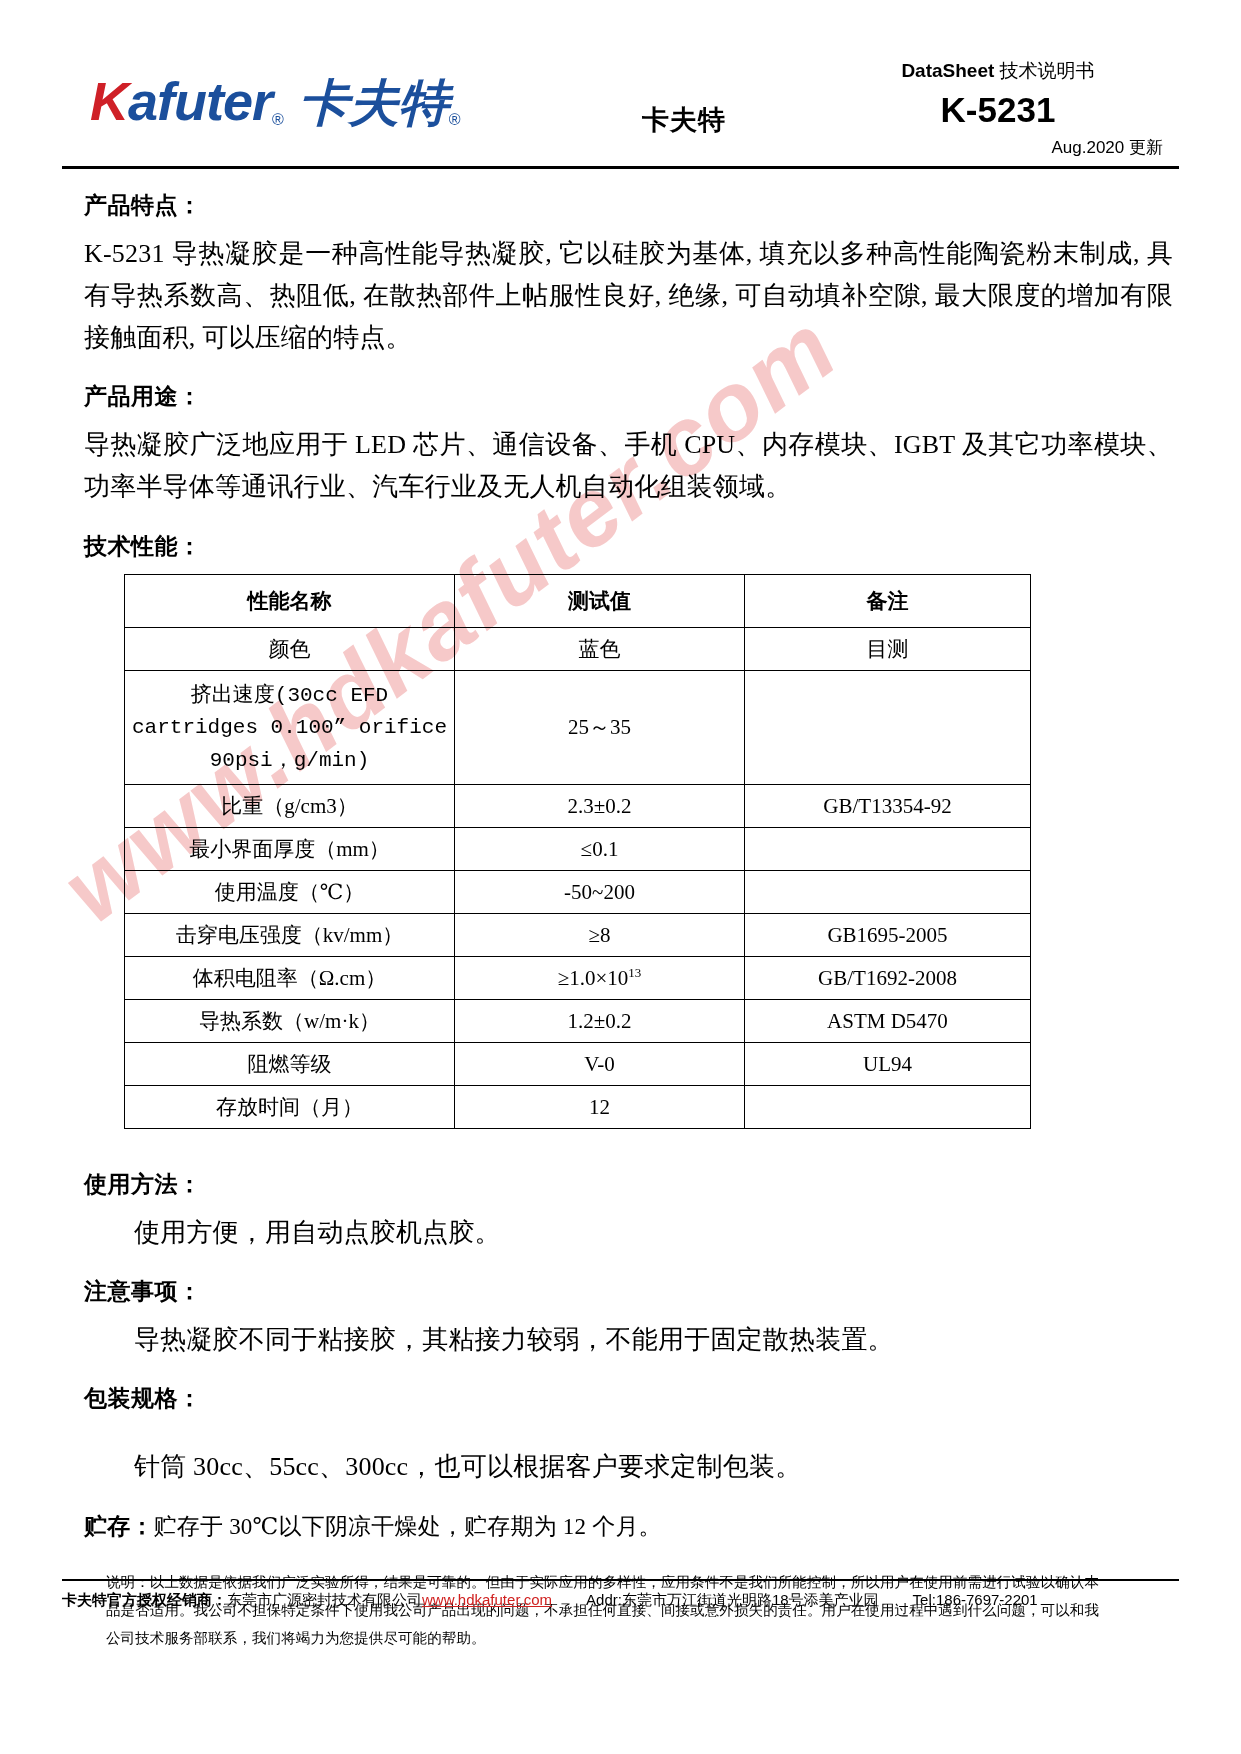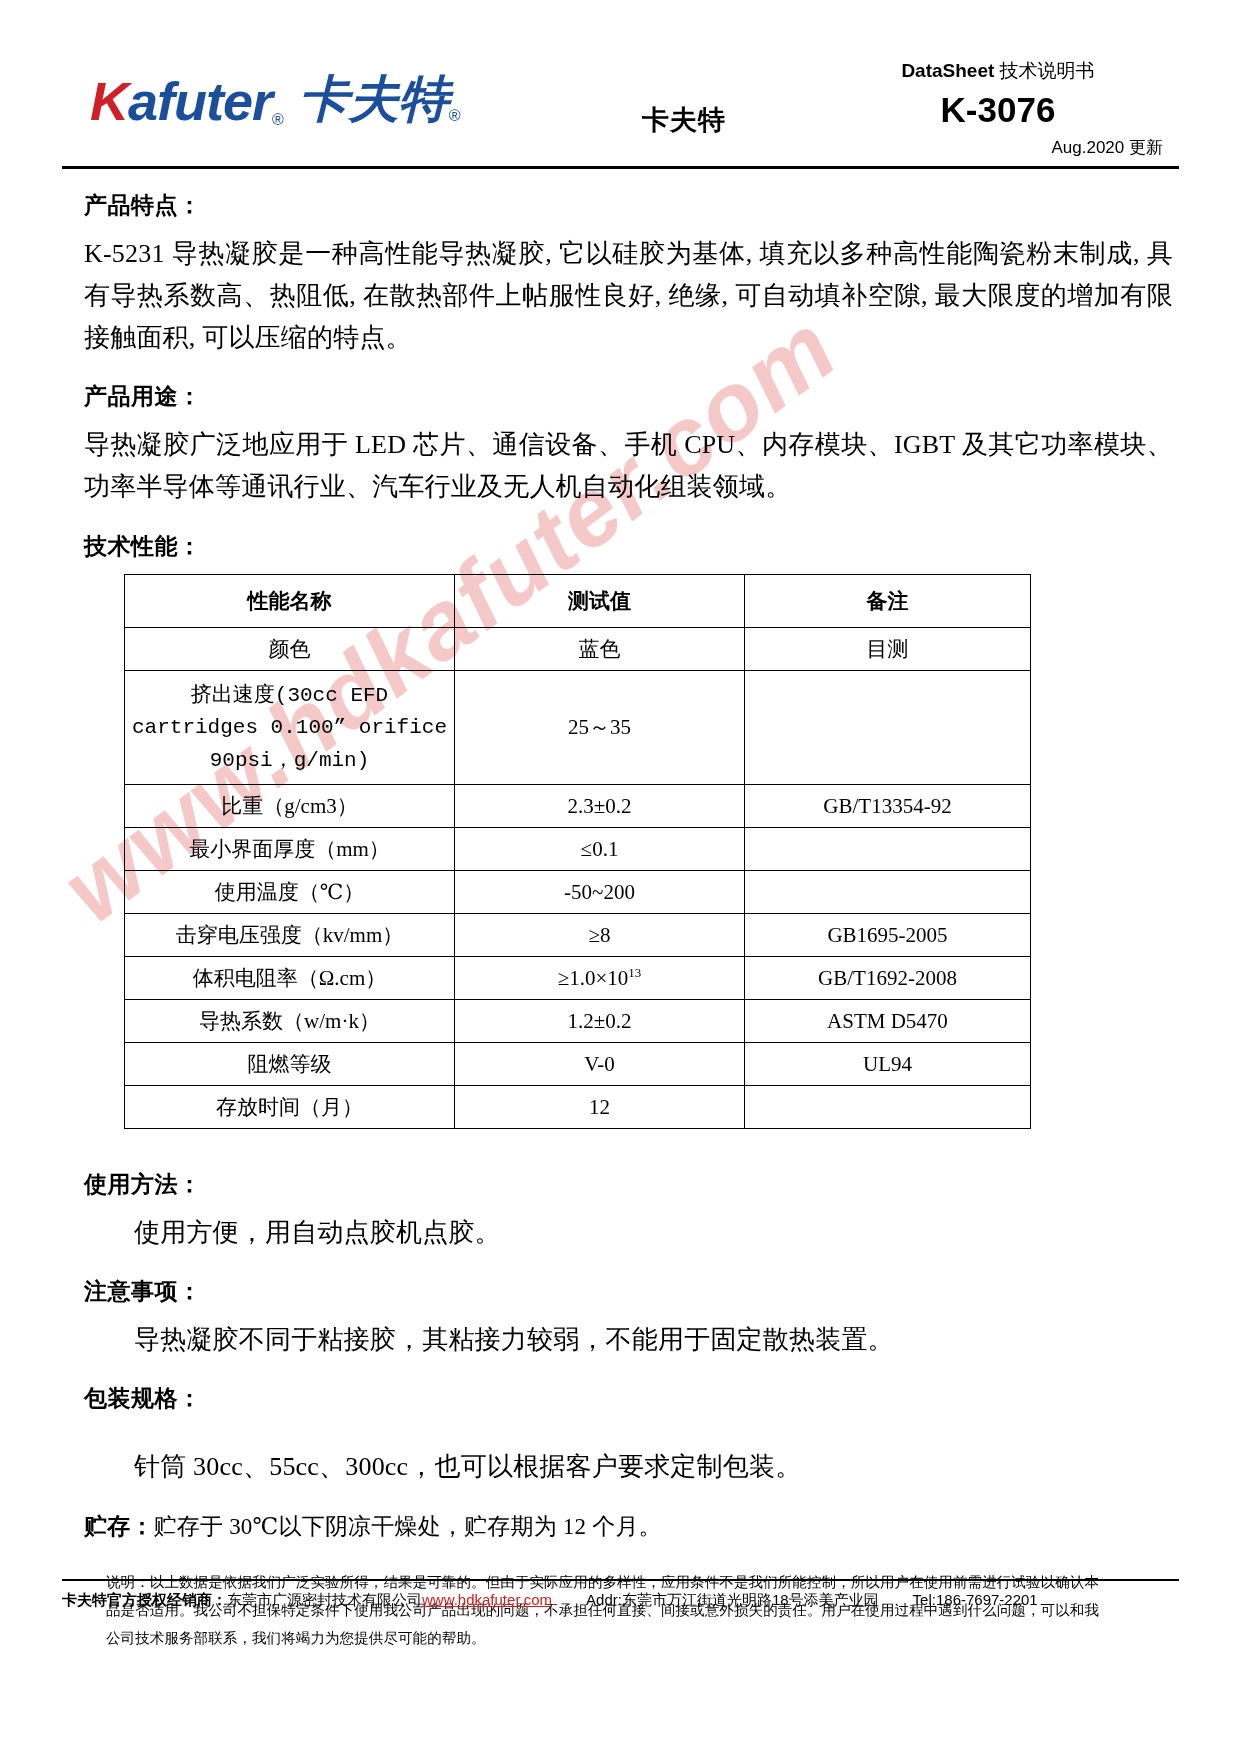--- a/index.html
+++ b/index.html
@@ -51,21 +51,21 @@
   .header {
     position: relative;
     height: 112px;
     margin: 44px 62px 0 62px;
   }
   .logo-zone {
     position: absolute;
     left: 28px;
     top: 30px;
     display: flex;
-    align-items: flex-start;
+    align-items: flex-end;
   }
   .logo-latin {
     font-family: "Liberation Sans", sans-serif;
     font-weight: bold;
     font-style: italic;
     font-size: 54px;
     color: #1b4f9c;
     letter-spacing: -1px;
     line-height: 1;
     position: relative;
@@ -258,21 +258,21 @@
   <div class="header">
     <div class="logo-zone">
       <span class="logo-latin"><span class="k-red">K</span><span>afuter</span><span class="reg">®</span></span>
       <span class="logo-cn"><span>卡夫特</span><span class="reg">®</span></span>
     </div>
 
     <div class="brand-cn">卡夫特</div>
 
     <div class="header-right">
       <div class="hr-line1"><span>DataSheet</span><span class="light"> 技术说明书</span></div>
-      <div class="hr-line2">K-3076</div>
+      <div class="hr-line2">K-5231</div>
       <div class="hr-line3">Aug.2020 更新</div>
     </div>
 
     <div class="header-rule"></div>
   </div>
 
   <div class="content">
 
     <h2 class="section-title">产品特点：</h2>
     <p class="para">K-5231 导热凝胶是一种高性能导热凝胶, 它以硅胶为基体, 填充以多种高性能陶瓷粉末制成, 具有导热系数高、热阻低, 在散热部件上帖服性良好, 绝缘, 可自动填补空隙, 最大限度的增加有限接触面积, 可以压缩的特点。</p>

